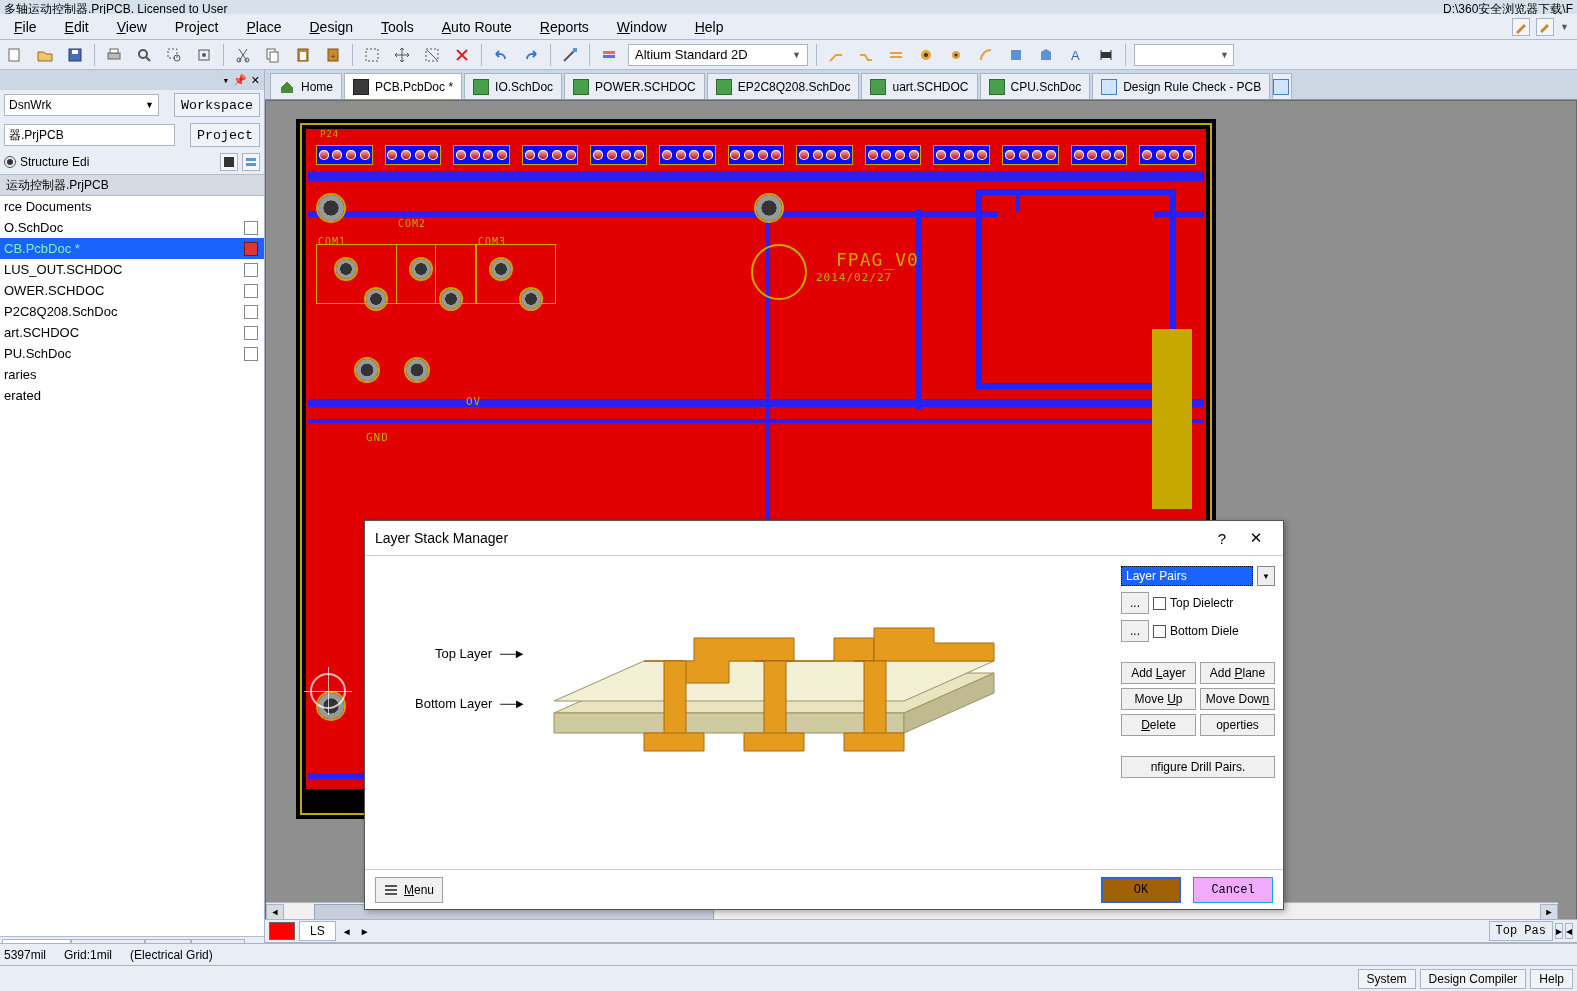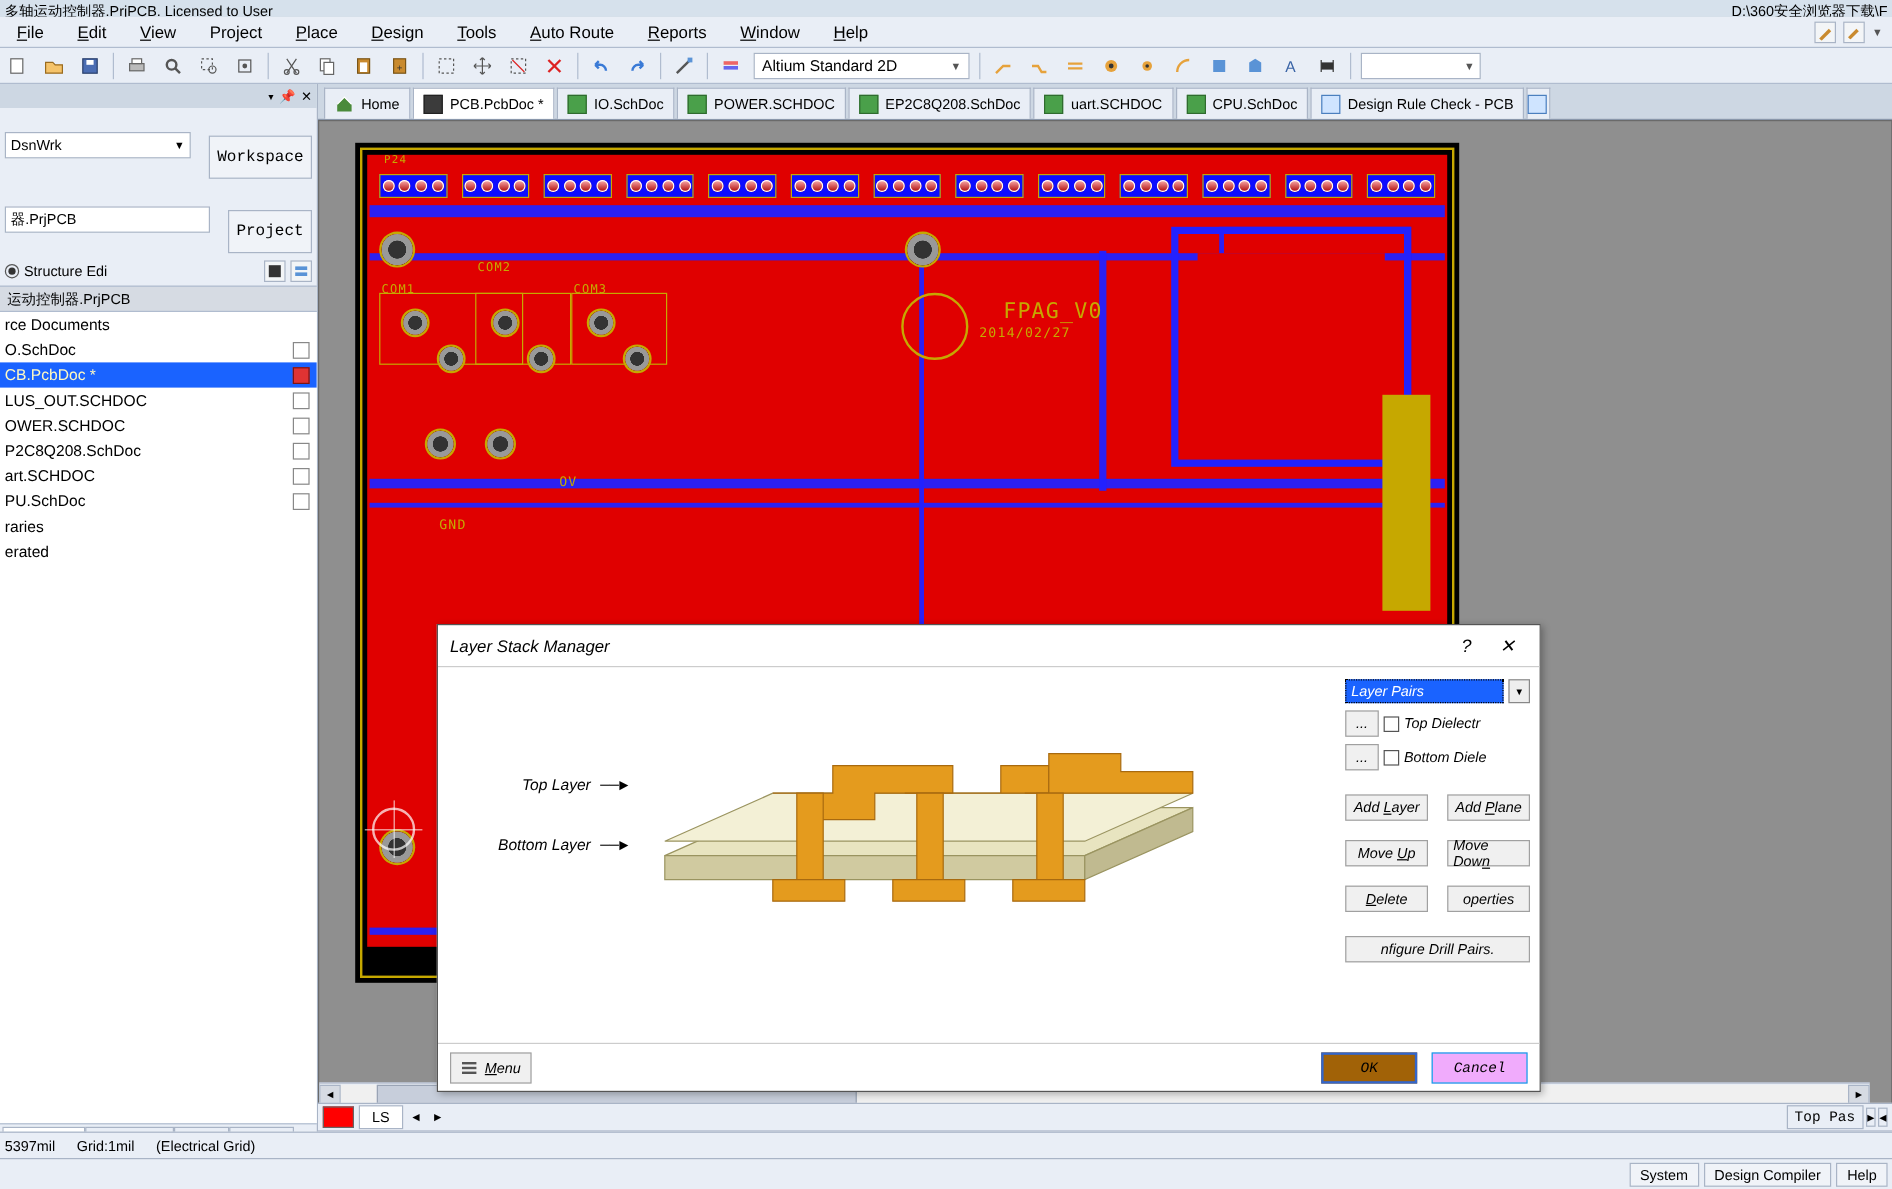--- a/index.html
+++ b/index.html
@@ -34,27 +34,27 @@
   .tab-ico.sch { background:#4aa04a; }
   .tab-ico.pcb { background:#3b3b3b; border:1px solid #222;}
   .tab-ico.globe{ background:#cfe4ff; border:1px solid #4b7fbe;}
 
   
   .left-panel { position:absolute; left:0; top:70px; width:265px; bottom:30px; background:#e9eef6; border-right:1px solid #a9b4c6; display:flex; flex-direction:column;}
   .lp-head { height:20px; background:#cdd7e3; display:flex; align-items:center; justify-content:flex-end; gap:4px; padding:0 4px; font-size:11px;}
   .lp-head span.dot { font-family: monospace; }
   .lp-row { display:flex; align-items:center; padding:3px 4px; gap:15px;}
   .lp-row .dd { flex:1; height:22px; background:#fff; border:1px solid #a9b4c6; display:flex; align-items:center; justify-content:space-between; padding:0 4px; font-family:"SimSun","Courier New",monospace;}
-  .lp-row .btn { height:36px; padding:0 6px; background:#f0f3f8; border:1px solid #a9b4c6; font-family:"SimSun","Courier New",monospace;margin-top:20px;}
+  .lp-row .btn { height:24px; padding:0 6px; background:#f0f3f8; border:1px solid #a9b4c6; font-family:"SimSun","Courier New",monospace;}
   .lp-row .radio { display:flex; align-items:center; gap:4px; font-family:"SimSun","Courier New",monospace;}
   .lp-row .icons { display:flex; gap:4px;}
   .lp-tree-head { background:#d6dbe3; height:22px; display:flex; align-items:center; padding:0 6px; font-family:"SimSun","Courier New",monospace; border-top:1px solid #b0bccf; border-bottom:1px solid #b0bccf;}
   .lp-tree { background:#fff; flex:1; overflow:auto; font-family:"SimSun","Courier New",monospace; font-size:13px;}
   .lp-tree .item { height:21px; display:flex; align-items:center; justify-content:space-between; padding:0 6px 0 4px;}
-  .lp-tree .item.sel { background:#1a63ff; color:#fef9c3;}
+  .lp-tree .item.sel { background:#1a63ff; color:#86efac;}
   .lp-tree .doc-ico { width:14px; height:14px; background:#fff; border:1px solid #888; margin-left:auto;}
   .lp-tree .doc-ico.red { background:#e03333; border-color:#7a1414;}
   .bottom-tabs { height:25px; display:flex; align-items:flex-end; border-top:1px solid #b0bccf; padding-left:2px; gap:0;}
   .bottom-tabs .bt { height:22px; background:#e9eef6; border:1px solid #a9b4c6; display:inline-flex; align-items:center; padding:0 10px; font-size:12px;}
   .bottom-tabs .bt.active { background:#fff; font-weight:bold;}
 
   
   .pcb-host { position:absolute; left:265px; top:100px; right:0; bottom:70px; background:#8f8f8f; border:1px solid #6a6a6a; overflow:hidden;}
   .pcb-canvas { position:absolute; left:30px; top:18px; width:920px; height:700px; background:#000;}
   .pcb-canvas .red-fill { position:absolute; inset:10px 10px 30px 10px; background:#e00000; }
@@ -79,33 +79,33 @@
   .layer-tabs .sw { width:26px; height:18px; background:#ff0000; border:1px solid #666; margin:0 4px;}
   .layer-tabs .lt { height:20px; padding:0 10px; display:inline-flex; align-items:center; border:1px solid #a9b4c6; background:#fff; margin-right:2px;}
   .layer-tabs .nav { width:18px; height:18px; display:inline-flex; align-items:center; justify-content:center; font-size:10px;}
 
   
   .status1 { position:absolute; left:0; right:0; bottom:26px; height:22px; background:#e9eef6; border-top:1px solid #a9b4c6; display:flex; align-items:center; font-family:"SimSun","Courier New",monospace; font-size:12px; padding:0 4px; gap:18px;}
   .status2 { position:absolute; left:0; right:0; bottom:0; height:26px; background:#e9eef6; border-top:1px solid #a9b4c6; display:flex; align-items:center; justify-content:flex-end; padding:0 4px; gap:4px; font-family:"SimSun","Courier New",monospace; font-size:12px;}
   .status2 .sb { padding:2px 8px; border:1px solid #a9b4c6; background:#f0f3f8;}
 
   
-  .dlg { position:absolute; left:364px; top:520px; width:920px; height:390px; background:#fff; border:1px solid #555; box-shadow:2px 2px 6px rgba(0,0,0,0.3); display:flex; flex-direction:column;font-style:italic;}
+  .dlg { position:absolute; left:364px; top:520px; width:920px; height:390px; background:#fff; border:1px solid #555; box-shadow:2px 2px 6px rgba(0,0,0,0.3); display:flex; flex-direction:column;}
   .dlg-title { height:34px; display:flex; align-items:center; padding:0 10px; font-size:14px;}
   .dlg-title .ttl { flex:1;}
   .dlg-title .wbtn { width:34px; height:30px; display:flex; align-items:center; justify-content:center; font-size:15px; font-family:Arial;}
   .dlg-body { flex:1; display:flex; border-top:1px solid #ccc;}
   .dlg-preview { flex:1; display:flex; align-items:center; justify-content:center; position:relative; padding:10px;}
   .dlg-side { width:170px; padding:10px 8px; display:flex; flex-direction:column; gap:6px; font-family:"SimSun","Courier New",monospace; font-size:12px;}
   .dlg-side .row { display:flex; align-items:center; gap:4px;}
   .dlg-side .sel { height:20px; flex:1; background:#1a63ff; color:#fff; display:flex; align-items:center; padding:0 4px; border:1px dotted #000;}
   .dlg-side .sel-dd { width:18px; height:20px; border:1px solid #888; background:#eee; display:flex; align-items:center; justify-content:center; font-size:8px;}
   .dlg-side .btn, .dlg-side .dotbtn { height:22px; background:#f0f0f0; border:1px solid #a0a0a0; display:flex; align-items:center; justify-content:center; padding:0 4px;}
   .dlg-side .dotbtn{ width:28px;}
-  .dlg-side .grid2 { display:grid; grid-template-columns:1fr 1fr; gap:16px;}
+  .dlg-side .grid2 { display:grid; grid-template-columns:1fr 1fr; gap:4px;}
   .dlg-side .cb { width:13px; height:13px; border:1px solid #555; background:#fff;}
   .dlg-foot { height:40px; border-top:1px solid #ccc; display:flex; align-items:center; padding:0 10px; gap:12px;margin-top:40px;}
   .dlg-foot .menu-btn { height:26px; display:flex; align-items:center; gap:6px; padding:0 8px; border:1px solid #a0a0a0; background:#f0f0f0; font-family:"SimSun","Courier New",monospace;}
   .dlg-foot .spacer{flex:1;}
   .dlg-foot .okbtn { width:80px; height:26px; border:2px solid #3366cc; background:#a16207; font-family:"SimSun","Courier New",monospace; display:flex; align-items:center; justify-content:center;}
   .dlg-foot .cancelbtn { width:80px; height:26px; border:1px solid #0ea5e9; background:#f0abfc; font-family:"SimSun","Courier New",monospace; display:flex; align-items:center; justify-content:center;}
 
   .lbl-arrow { font-family:"SimSun","Courier New",monospace; font-size:13px; }
   
   .right-status-tabs { position:absolute; right:4px; bottom:48px; height:24px; display:flex; align-items:center; gap:2px;}

